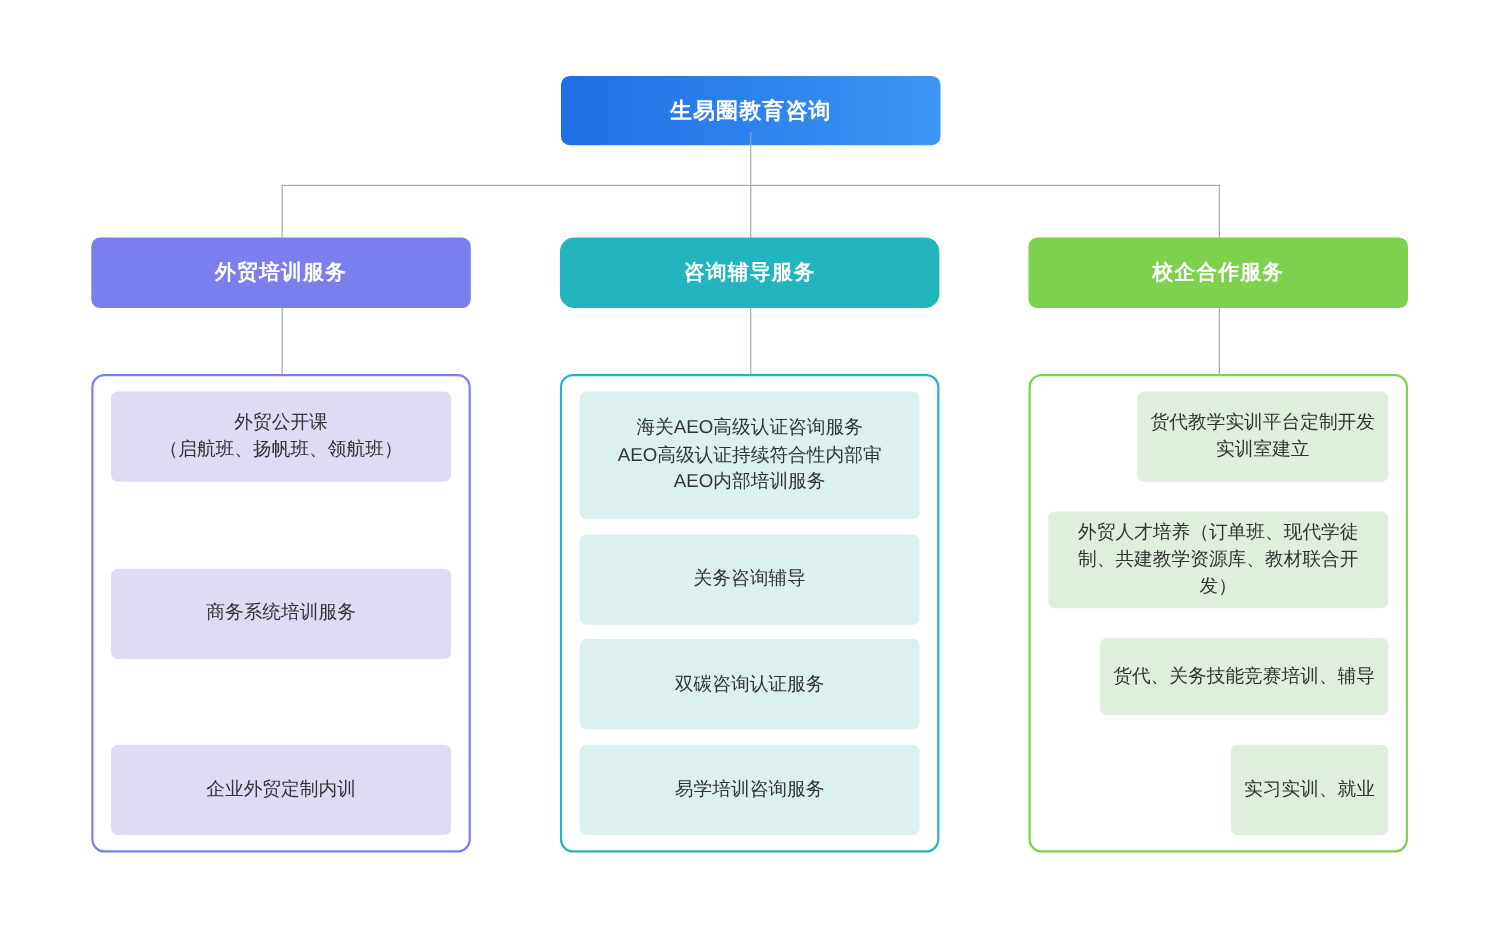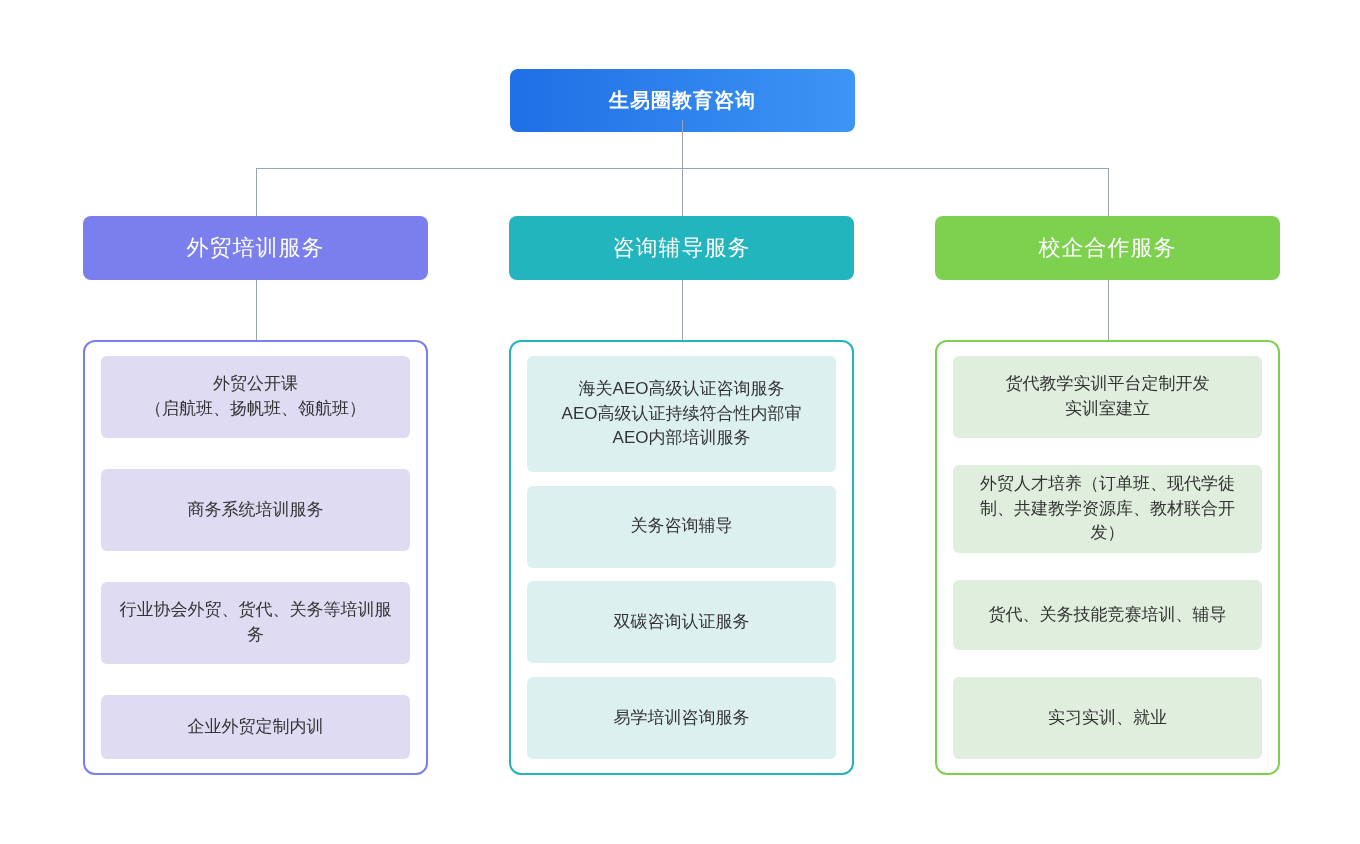--- a/index.html
+++ b/index.html
@@ -60,22 +60,22 @@
   .col-3 { left: 935px; }
 
   .col-header {
     width: 345px;
     height: 64px;
     border-radius: 8px;
     display: flex;
     align-items: center;
     justify-content: center;
     color: #ffffff;
-    font-size: 22px;
-    font-weight: normal;
+    font-size: 19px;
+    font-weight: bold;
     letter-spacing: 1px;
   }
 
   .col-body {
     position: absolute;
     top: 124px;
     left: 0;
     width: 345px;
     height: 435px;
     border-radius: 12px;
@@ -99,27 +99,27 @@
     padding: 10px 12px;
     white-space: pre-line;
   }
 
   
   .theme-purple .col-header { background: #7b7fee; }
   .theme-purple .col-body   { border-color: #7b7fee; }
   .theme-purple .item       { background: #dedbf2; }
 
   
-  .theme-teal .col-header { background: #23b5bd; }
+  .theme-teal .col-header { background: #23b5bd; border-radius: 13px; }
   .theme-teal .col-body   { border-color: #23b5bd; }
   .theme-teal .item       { background: #dcf0ef; }
 
   
   .theme-green .col-header { background: #7ed14f; }
-  .theme-green .col-body   { border-color: #7ed14f; }
+  .theme-green .col-body   { border-color: #7ed14f; align-items: flex-end; }
   .theme-green .item       { background: #dfeedd; }
 
   
   .col-1 .item:nth-child(1) { height: 82px; }
   .col-1 .item:nth-child(2) { height: 82px; }
   .col-1 .item:nth-child(3) { height: 82px; }
   .col-1 .item:nth-child(4) { height: 64px; text-align: center; }
 
   .col-2 .item:nth-child(1) { height: 116px; }
   .col-2 .item:nth-child(2) { height: 82px; }
@@ -150,21 +150,20 @@
   <div class="conn conn-v-b3"></div>
 
   <div class="column col-1 theme-purple">
     <div class="col-header">
       <span>外贸培训服务</span>
     </div>
     <div class="col-body">
       <div class="item">外贸公开课
 （启航班、扬帆班、领航班）</div>
       <div class="item">商务系统培训服务</div>
-      <div class="item">行业协会外贸、货代、关务等培训服务</div>
       <div class="item">企业外贸定制内训</div>
     </div>
   </div>
 
   <div class="column col-2 theme-teal">
     <div class="col-header">
       <span>咨询辅导服务</span>
     </div>
     <div class="col-body">
       <div class="item">海关AEO高级认证咨询服务

